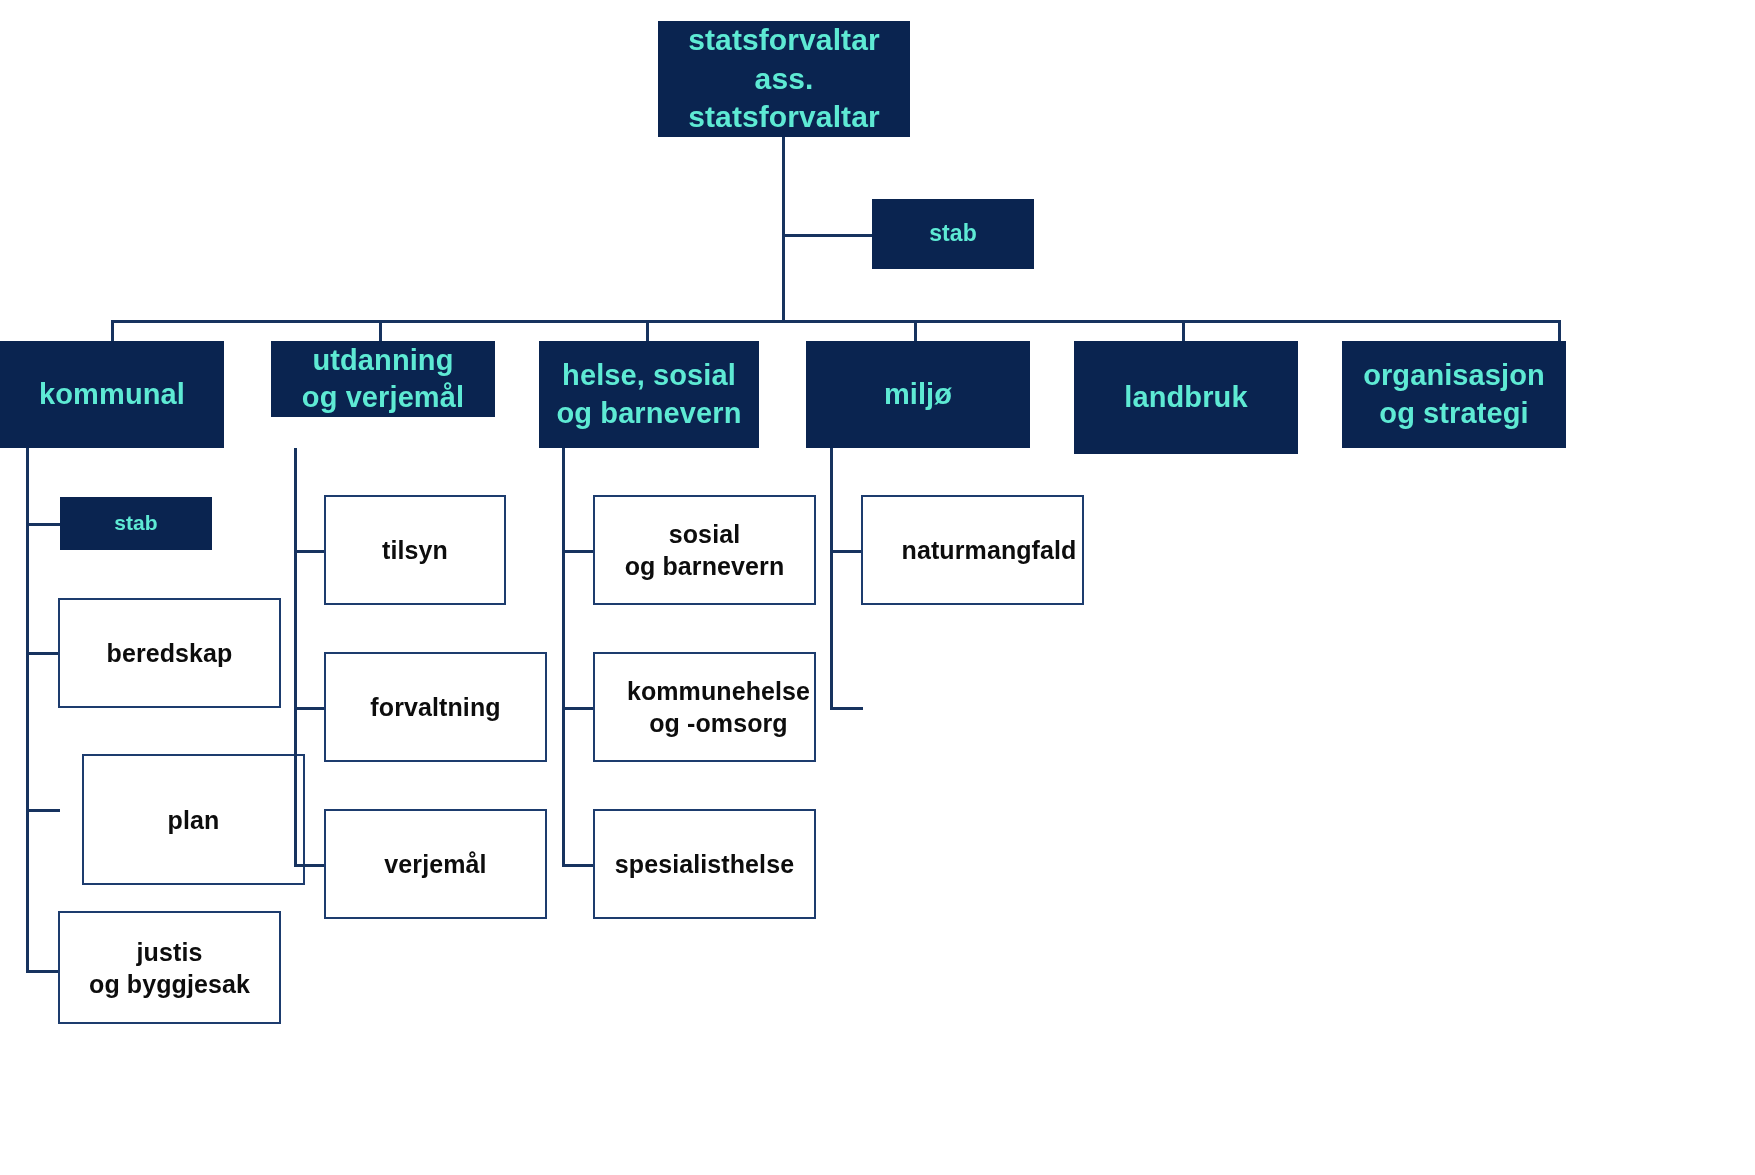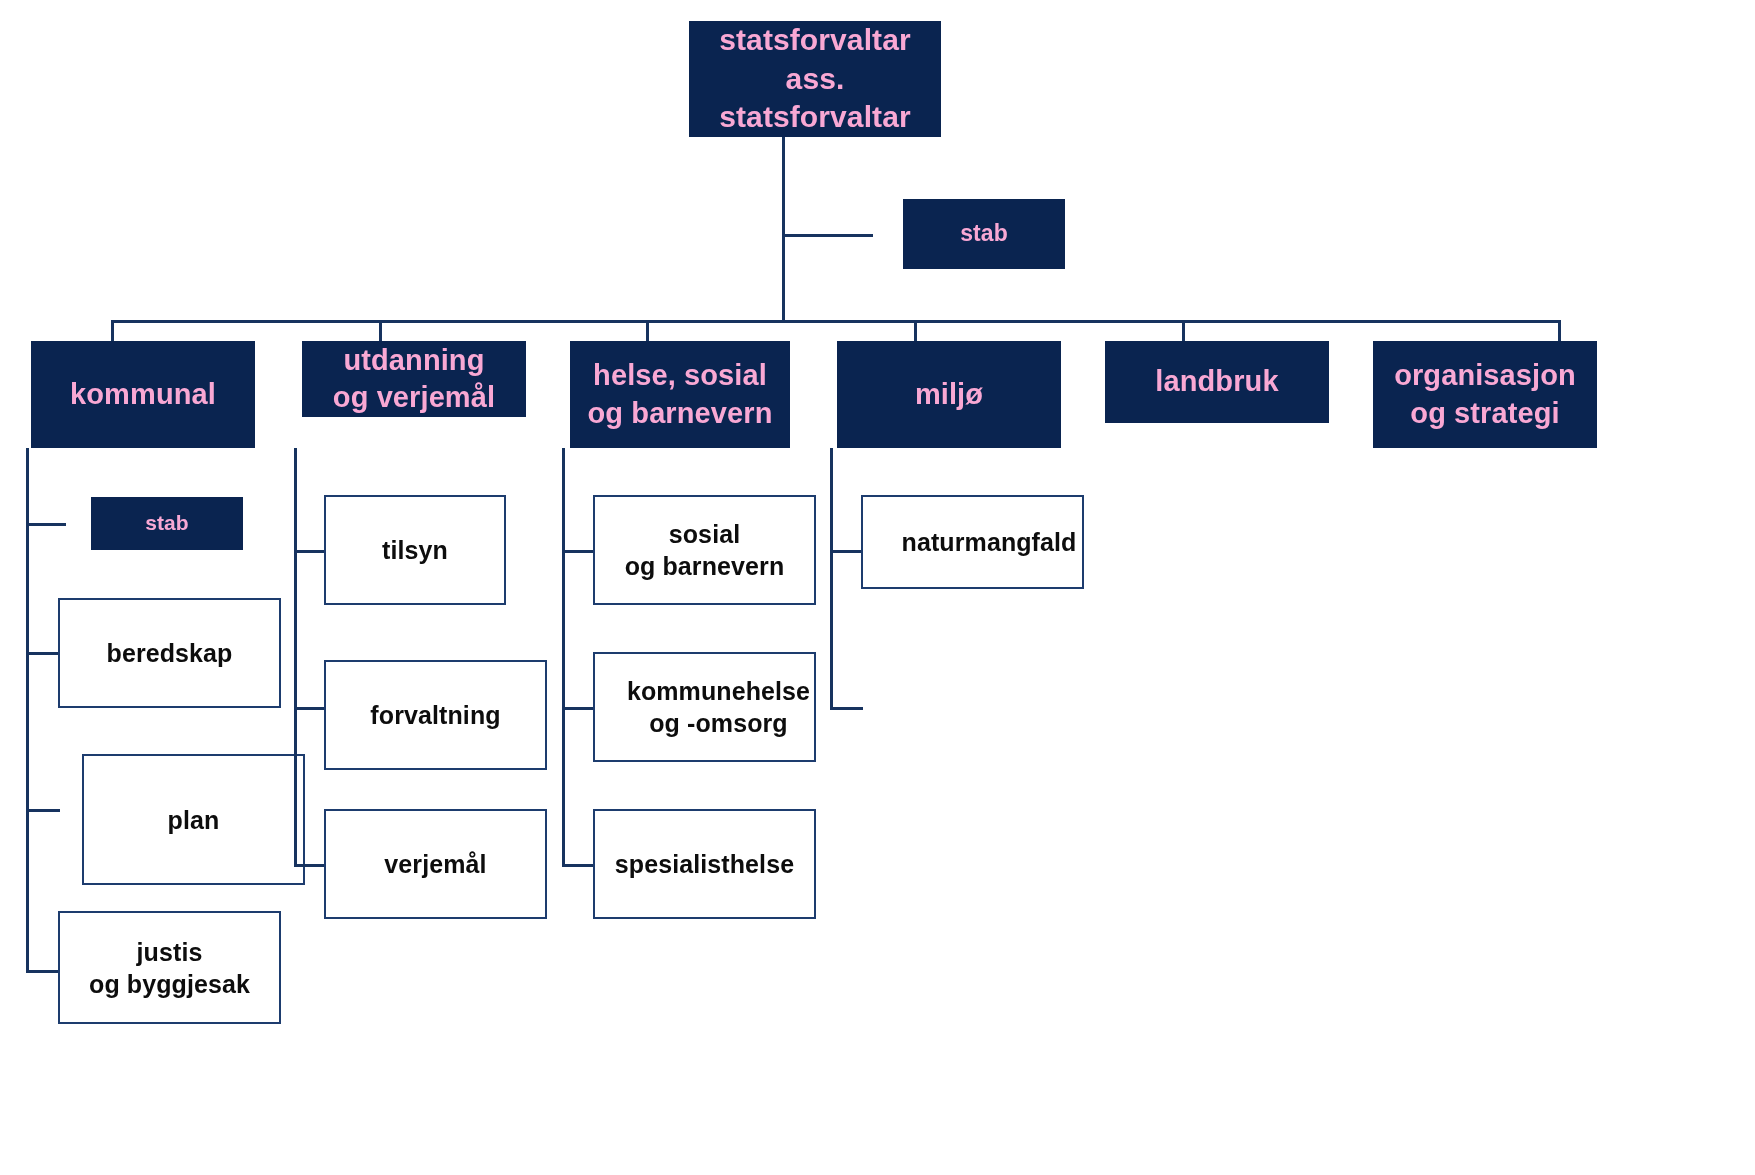--- a/index.html
+++ b/index.html
@@ -23,23 +23,22 @@
     display: flex;
     align-items: center;
     justify-content: center;
     text-align: center;
     font-weight: bold;
     line-height: 1.28;
     letter-spacing: 0.1px;
   }
   .node.filled {
     background: #0a2450;
-    color: #f9a8d4;
+    color: #5eead4;
     border: none;
-    margin-left: 31px;
   }
   .node.outline {
     background: #ffffff;
     color: #0d0d0d;
     border: 2px solid #1d3c6e;
   }
   .node .label {
     display: block;
     white-space: pre-line;
     padding: 0 6px;
@@ -96,21 +95,21 @@
 
   <div class="node filled t-dept" style="left:539px; top:341px; width:220px; height:107px;">
     <span class="label">helse, sosial
 og barnevern</span>
   </div>
 
   <div class="node filled t-dept" style="left:806px; top:341px; width:224px; height:107px;">
     <span class="label">miljø</span>
   </div>
 
-  <div class="node filled t-dept" style="left:1074px; top:341px; width:224px; height:82px;">
+  <div class="node filled t-dept" style="left:1074px; top:341px; width:224px; height:113px;">
     <span class="label">landbruk</span>
   </div>
 
   <div class="node filled t-dept" style="left:1342px; top:341px; width:224px; height:107px;">
     <span class="label">organisasjon
 og strategi</span>
   </div>
 
   <div class="conn v" style="left:26px; top:448px; height:525px;"></div>
   <div class="conn h" style="left:26px; top:523px; width:40px;"></div>
@@ -137,21 +136,21 @@
 
   <div class="conn v" style="left:294px; top:448px; height:417px;"></div>
   <div class="conn h" style="left:294px; top:550px; width:32px;"></div>
   <div class="conn h" style="left:294px; top:707px; width:32px;"></div>
   <div class="conn h" style="left:294px; top:864px; width:32px;"></div>
 
   <div class="node outline t-sub" style="left:324px; top:495px; width:182px; height:110px;">
     <span class="label">tilsyn</span>
   </div>
 
-  <div class="node outline t-sub" style="left:324px; top:652px; width:223px; height:110px;margin-top:8px;">
+  <div class="node outline t-sub" style="left:324px; top:652px; width:223px; height:110px;">
     <span class="label">forvaltning</span>
   </div>
 
   <div class="node outline t-sub" style="left:324px; top:809px; width:223px; height:110px;align-items:center;">
     <span class="label">verjemål</span>
   </div>
 
   <div class="conn v" style="left:562px; top:448px; height:417px;"></div>
   <div class="conn h" style="left:562px; top:550px; width:33px;"></div>
   <div class="conn h" style="left:562px; top:707px; width:33px;"></div>
@@ -168,18 +167,18 @@
   </div>
 
   <div class="node outline t-sub" style="left:593px; top:809px; width:223px; height:110px;">
     <span class="label">spesialisthelse</span>
   </div>
 
   <div class="conn v" style="left:830px; top:448px; height:260px;"></div>
   <div class="conn h" style="left:830px; top:550px; width:33px;"></div>
   <div class="conn h" style="left:830px; top:707px; width:33px;"></div>
 
-  <div class="node outline t-sub" style="left:861px; top:495px; width:223px; height:94px;padding-left:33px;">
+  <div class="node outline t-sub" style="left:861px; top:495px; width:223px; height:110px;padding-left:33px;">
     <span class="label">naturmangfald</span>
   </div>
 
 
 </div>
 
 </body></html>

